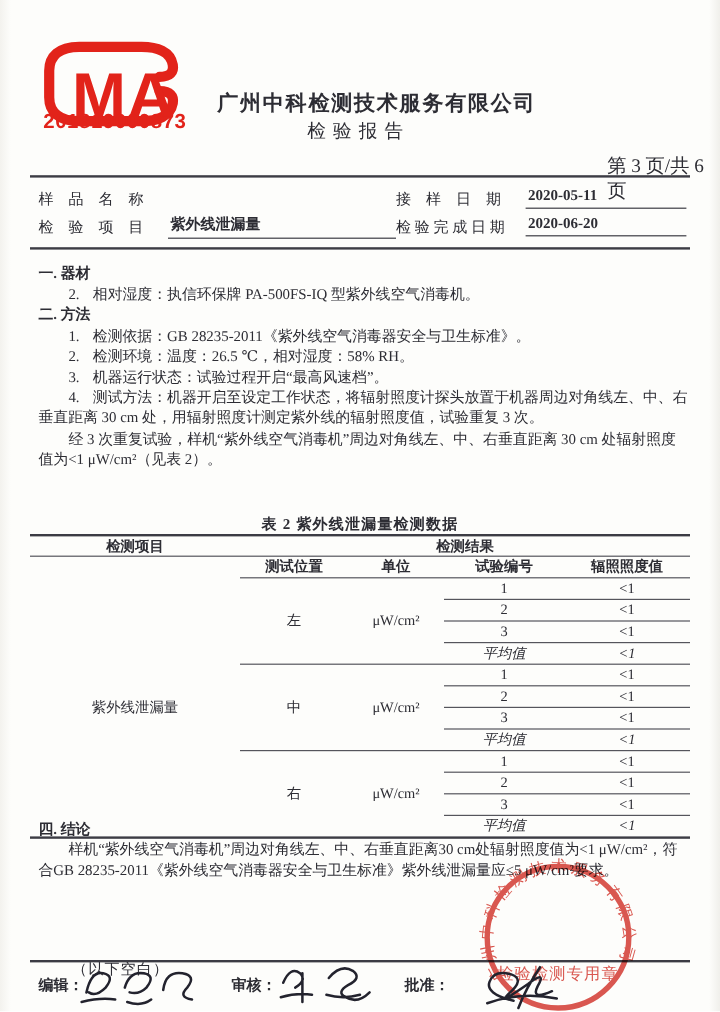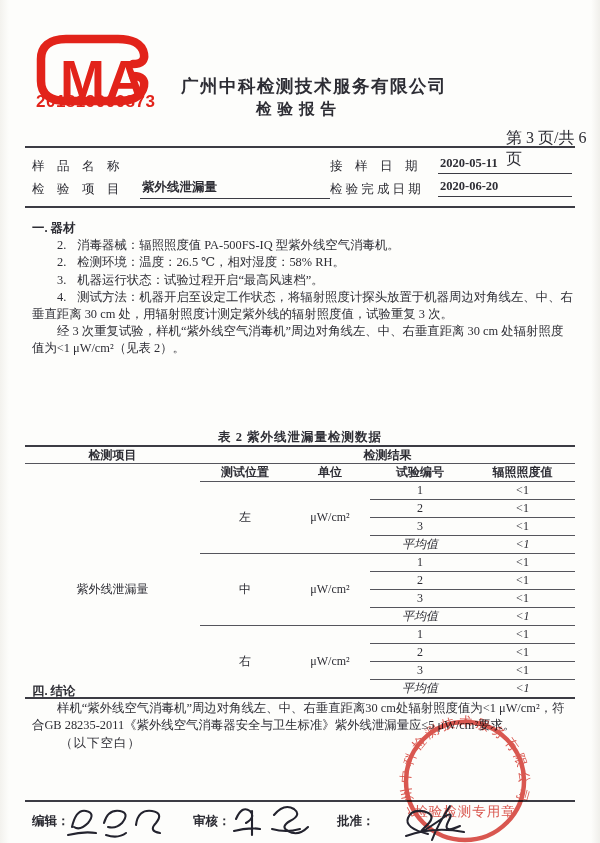--- a/index.html
+++ b/index.html
@@ -7,21 +7,21 @@
     position:relative; width:600px; height:843px; overflow:hidden;
     background:linear-gradient(90deg,#f3f2ee 0,#fdfdfb 1.5%,#fdfdfb 98.5%,#f0efeb 100%);
     font-family:"Liberation Serif","DejaVu Serif",serif;
     color:#2d2d34;
   }
   .abs{position:absolute;}
   
   .cma-number{left:36px;top:92px;font-family:"Liberation Sans",sans-serif;
     font-weight:bold;font-size:17px;letter-spacing:0.5px;color:#e2231a;}
   .company{left:181px;top:74px;font-size:17.5px;font-weight:bold;letter-spacing:1.5px;}
-  .report-title{left:256px;top:99px;font-size:15.5px;font-weight:bold;letter-spacing:6px;}
+  .report-title{left:256px;top:99px;font-size:15.5px;font-weight:normal;letter-spacing:6px;}
   .sample-no{left:32px;top:127px;font-size:12.5px;}
   .sample-no b{font-weight:600;}
   .page-info{left:468px;top:128px;font-size:16px;margin-left:38px;}
   .hline{background:#3c3c44;height:2px;left:25px;width:550px;}
   
   .meta-label{font-size:12.5px;white-space:nowrap;}
   .meta-value{font-size:12.5px;font-weight:600;border-bottom:1.2px solid #3c3c44;
     padding:0 2px 2px 2px;white-space:nowrap;}
   
   .body-block{font-size:12.4px;line-height:17.2px;}
@@ -75,21 +75,23 @@
 
   <div class="abs meta-label" style="left:32px;top:181px;">检　验　项　目</div>
   <div class="abs meta-value" style="left:140px;top:179px;width:186px;">紫外线泄漏量</div>
   <div class="abs meta-label" style="left:330px;top:181px;">检 验 完 成 日 期</div>
   <div class="abs meta-value" style="left:438px;top:179px;width:130px;">2020-06-20</div>
 
   <div class="abs hline" style="top:206px;"></div>
 
   <div class="abs body-block" style="left:32px;top:220px;width:541px;">
     <p class="sec-title">一. 器材</p>
-    <p class="li"><span class="no">2.</span><span>消毒器械：辐照照度值 PA-500FS-IQ 型紫外线空气消毒机。</span></p>
+    <p class="li"><span class="no">2.</span><span>相对湿度：执信环保牌 PA-500FS-IQ 型紫外线空气消毒机。</span></p>
+    <p class="sec-title">二. 方法</p>
+    <p class="li"><span class="no">1.</span><span>检测依据：GB 28235-2011《紫外线空气消毒器安全与卫生标准》。</span></p>
     <p class="li"><span class="no">2.</span><span>检测环境：温度：26.5 ℃，相对湿度：58% RH。</span></p>
     <p class="li"><span class="no">3.</span><span>机器运行状态：试验过程开启“最高风速档”。</span></p>
     <p class="li"><span class="no">4.</span><span>测试方法：机器开启至设定工作状态，将辐射照度计探头放置于机器周边对角线左、中、右垂直距离 30 cm 处，用辐射照度计测定紫外线的辐射照度值，试验重复 3 次。</span></p>
     <p class="ti">经 3 次重复试验，样机“紫外线空气消毒机”周边对角线左、中、右垂直距离 30 cm 处辐射照度值为&lt;1 μW/cm²（见表 2）。</p>
   </div>
 
   <div class="abs tbl-caption">表 2  紫外线泄漏量检测数据</div>
   <table class="rtable abs" style="left:25px;top:445px;">
     <colgroup>
       <col style="width:175px">
@@ -165,21 +167,21 @@
       <td class="ab">平均值</td>
       <td class="ab">&lt;1</td>
     </tr>
     </tbody>
   </table>
 
   <div class="abs body-block" style="left:32px;top:683px;width:541px;">
     <p class="sec-title">四. 结论</p>
     <p class="ti">样机“紫外线空气消毒机”周边对角线左、中、右垂直距离30 cm处辐射照度值为&lt;1 μW/cm²，符合GB 28235-2011《紫外线空气消毒器安全与卫生标准》紫外线泄漏量应≤5 μW/cm²要求。</p>
   </div>
-  <div class="abs blank-note" style="left:60px;top:735px;">（以下空白）</div>
+  <div class="abs blank-note" style="left:60px;top:800px;">（以下空白）</div>
 
   <div class="abs hline" style="top:800px;"></div>
 
   <svg class="abs stamp" style="left:393px;top:710px;" width="145" height="133" viewBox="0 0 145 133">
     <circle cx="72" cy="71" r="59" fill="none" stroke="#d84a42" stroke-width="4.5"></circle>
     <path id="stampArc" d="M 28,104 A 55,55 0 1 1 116,104" fill="none"></path>
     <text font-size="13" fill="#d84a42" letter-spacing="3.5" font-family="'Liberation Serif',serif">
       <textPath href="#stampArc">广州中科检测技术服务有限公司</textPath>
     </text>
     <text x="72" y="106" font-size="13.5" fill="#d84a42" text-anchor="middle" letter-spacing="1" font-family="'Liberation Serif',serif">检验检测专用章</text>

